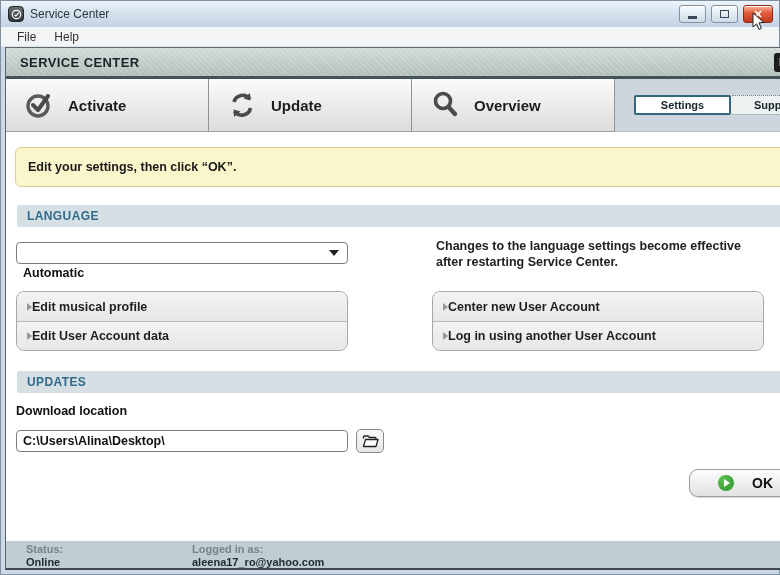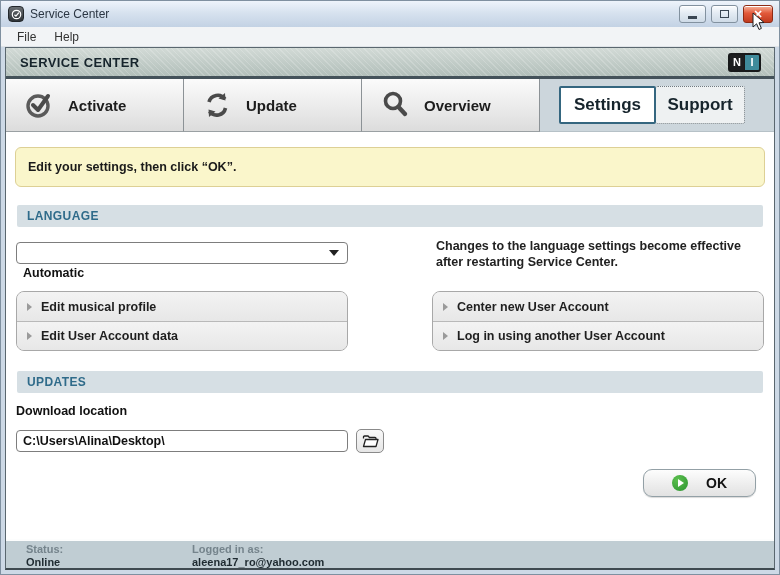--- a/index.html
+++ b/index.html
@@ -77,33 +77,33 @@
     background:#17191a; height:19px; align-items:stretch; overflow:hidden;
   }
   .ni-cell{ width:14px; display:flex; align-items:center; justify-content:center;
     font-size:11px; font-weight:bold; color:#fff; }
   .ni-n{ background:#1c1e1f; }
   .ni-i{ background:#3f8b9b; margin-left:1px; }
 
   
   .navrow{ height:53px; flex:0 0 53px; display:flex; }
   .nav-btn{
-    width:178px; border:none; border-right:1px solid #8c9296;
+    width:203px; border:none; border-right:1px solid #8c9296;
     border-bottom:1px solid #9aa0a3;
     background:linear-gradient(#fbfbfb,#e9e9e9 60%,#dcdcdc);
     display:flex; align-items:center; gap:14px; padding-left:18px;
     font-family:inherit; cursor:pointer;
   }
   .nav-btn .nav-label{ font-size:15px; font-weight:bold; color:#1d1d1d; }
   .tabzone{
     flex:1; background:#ccd6dc; border-bottom:1px solid #b6c1c7;
     display:flex; align-items:center; padding-left:19px;
   }
   .tab-btn{
-    height:38px; font-family:inherit; font-size:17px; font-weight:bold; color:#16242c;
+    height:20px; font-family:inherit; font-size:11px; font-weight:bold; color:#16242c;
     display:flex; align-items:center; justify-content:center; cursor:pointer;
   }
   .tab-settings{ width:97px; background:#fff; border:2px solid #34667f; border-radius:2px; z-index:1; }
   .tab-support{ width:89px; background:#eef1f2; border:1px dotted #6f7a80; border-left:none; border-radius:2px; }
 
   
   .main{ flex:1; background:#fff; padding:15px 9px 0; min-height:0; }
 
   .notice{
     height:40px; border:1px solid #ded headache;
@@ -132,21 +132,21 @@
   .lang-note{ margin-left:88px; margin-top:-4px; }
   .lang-note div{ font-size:12.5px; font-weight:bold; color:#222; line-height:16px; }
 
   .acct-row{ display:flex; gap:84px; margin:17px 0 20px; margin-left:1px; }
   .btn-group{
     width:332px; border:1px solid #a8a8a8; border-radius:8px; overflow:hidden;
     background:#ececec;
   }
   .group-btn{
     width:100%; height:29px; border:none; background:linear-gradient(#f3f3f3,#e7e7e7);
-    display:flex; align-items:center; gap:9px; padding-left:10px;
+    display:flex; align-items:center; padding-left:10px;
     font-family:inherit; cursor:pointer; text-align:left;
   }
   .group-btn + .group-btn{ border-top:1px solid #b9b9b9; }
   .group-btn .arrow{ width:0; height:0; border-top:4px solid transparent;
     border-bottom:4px solid transparent; border-left:5px solid #9a9a9a; }
   .group-btn .gb-label{ font-size:12.5px; font-weight:bold; color:#1f1f1f; }
 
   .dl-label{ margin:11px 0 11px 1px; font-size:12.5px; font-weight:bold; color:#111; }
   .dl-row{ display:flex; align-items:center; margin-left:1px; margin-bottom:16px; }
   .dl-input{

